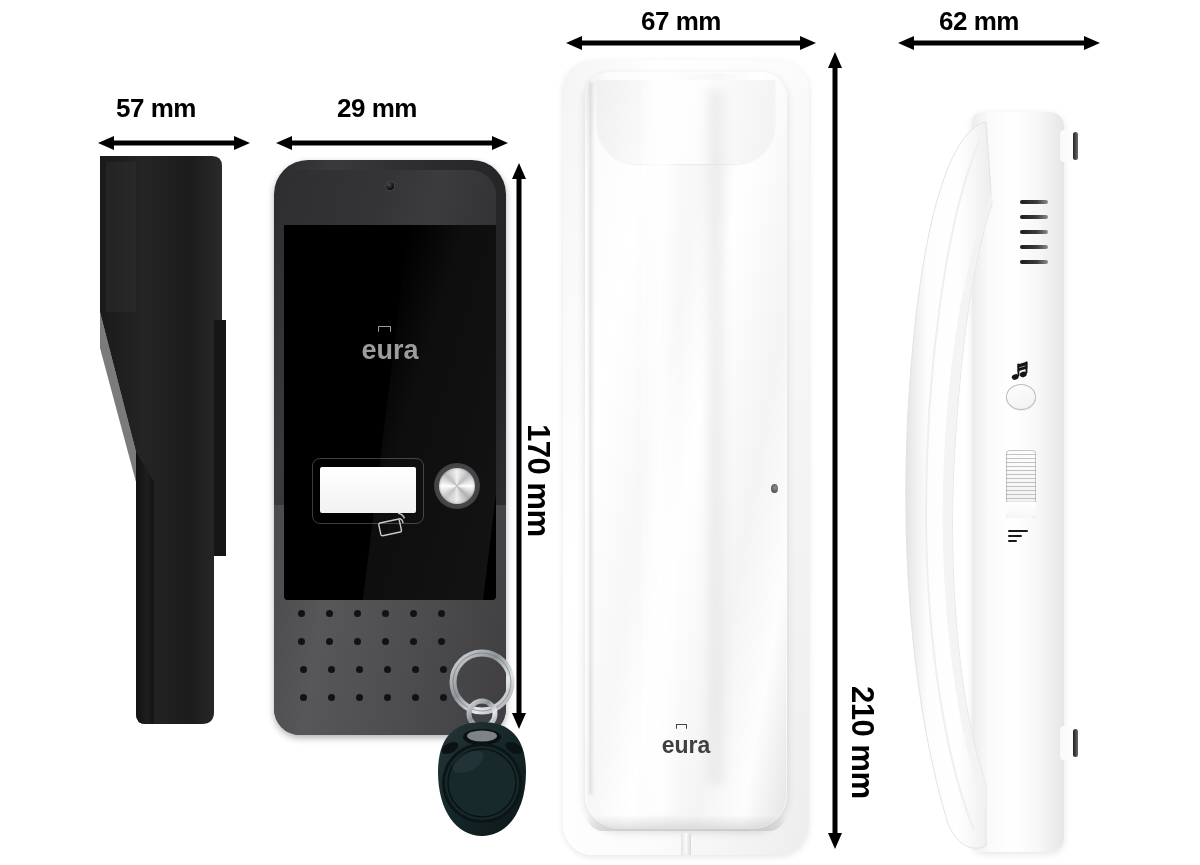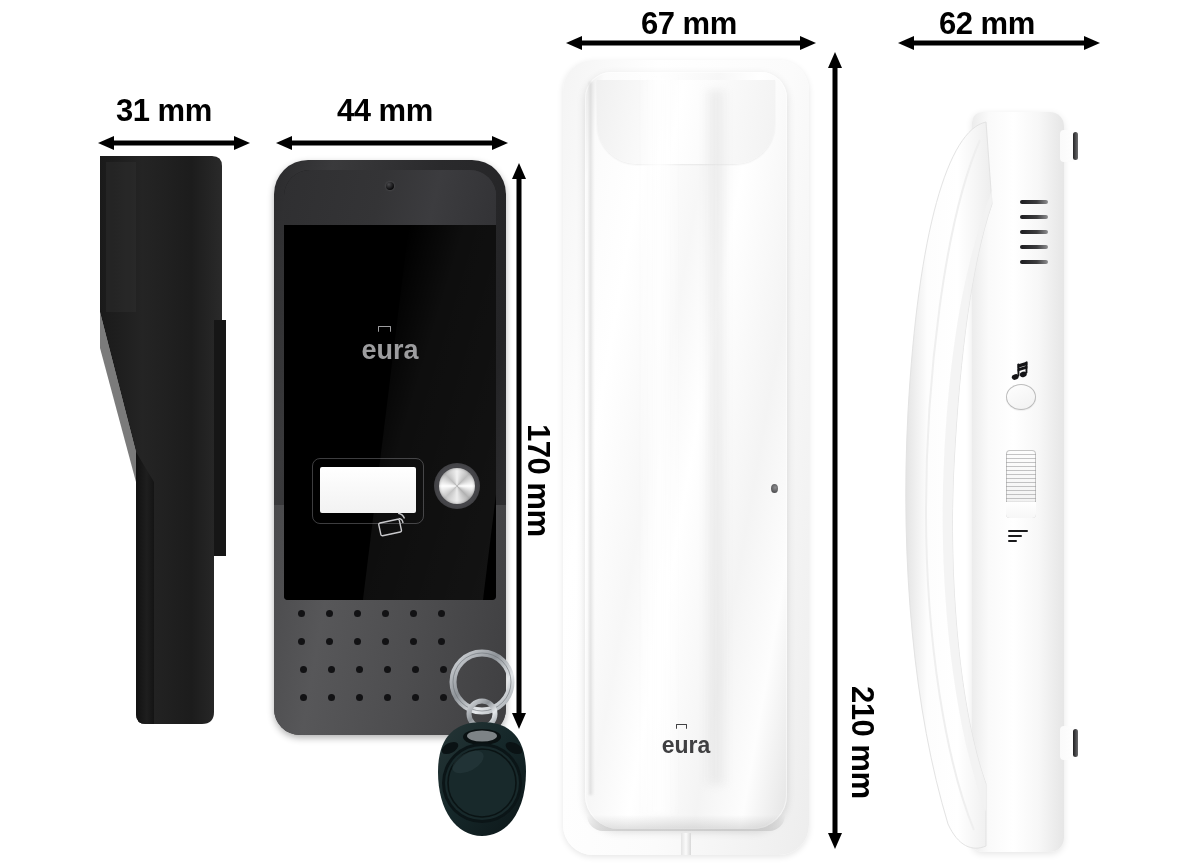--- a/index.html
+++ b/index.html
@@ -11,21 +11,21 @@
   }
   #stage { position: relative; width: 1200px; height: 865px; background: #fff; }
 
   .dim-label {
     position: absolute;
     font-weight: bold;
     color: #000;
     white-space: nowrap;
     letter-spacing: -0.5px;
   }
-  .dim-label.h { font-size: 31px; }
+  .dim-label.h { font-size: 26px; }
   .dim-label.v {
     font-size: 31px;
     transform-origin: left top;
     transform: rotate(90deg);
   }
   .arrow { position: absolute; }
 
   
   #bracket { position: absolute; left: 96px; top: 152px; width: 152px; height: 578px; }
   #bracket svg { display:block; width:100%; height:100%; }
@@ -228,28 +228,28 @@
   .hs-vol { position:absolute; left:108px; top:418px; width:22px; height:14px; }
   .hs-vol i {
     position:absolute; left:0; height:2px; background:#1a1a1c; border-radius:1px;
   }
 </style>
 </head>
 <body>
 
 <div id="stage">
 
-  <div class="dim-label h" style="left:116px; top:93px;">31 mm</div>
+  <div class="dim-label h" style="left:116px; top:93px;">57 mm</div>
   <svg class="arrow" style="left:98px; top:132px;" width="152" height="22">
     <line x1="12" y1="11" x2="140" y2="11" stroke="#000" stroke-width="5"></line>
     <polygon points="0,11 16,4 16,18" fill="#000"></polygon>
     <polygon points="152,11 136,4 136,18" fill="#000"></polygon>
   </svg>
 
-  <div class="dim-label h" style="left:337px; top:93px;">44 mm</div>
+  <div class="dim-label h" style="left:337px; top:93px;">29 mm</div>
   <svg class="arrow" style="left:276px; top:132px;" width="232" height="22">
     <line x1="12" y1="11" x2="220" y2="11" stroke="#000" stroke-width="5"></line>
     <polygon points="0,11 16,4 16,18" fill="#000"></polygon>
     <polygon points="232,11 216,4 216,18" fill="#000"></polygon>
   </svg>
 
   <div class="dim-label v" style="left:556px; top:424px;">170 mm</div>
   <svg class="arrow" style="left:508px; top:163px;" width="22" height="566">
     <line x1="11" y1="12" x2="11" y2="554" stroke="#000" stroke-width="5"></line>
     <polygon points="11,0 4,16 18,16" fill="#000"></polygon>

